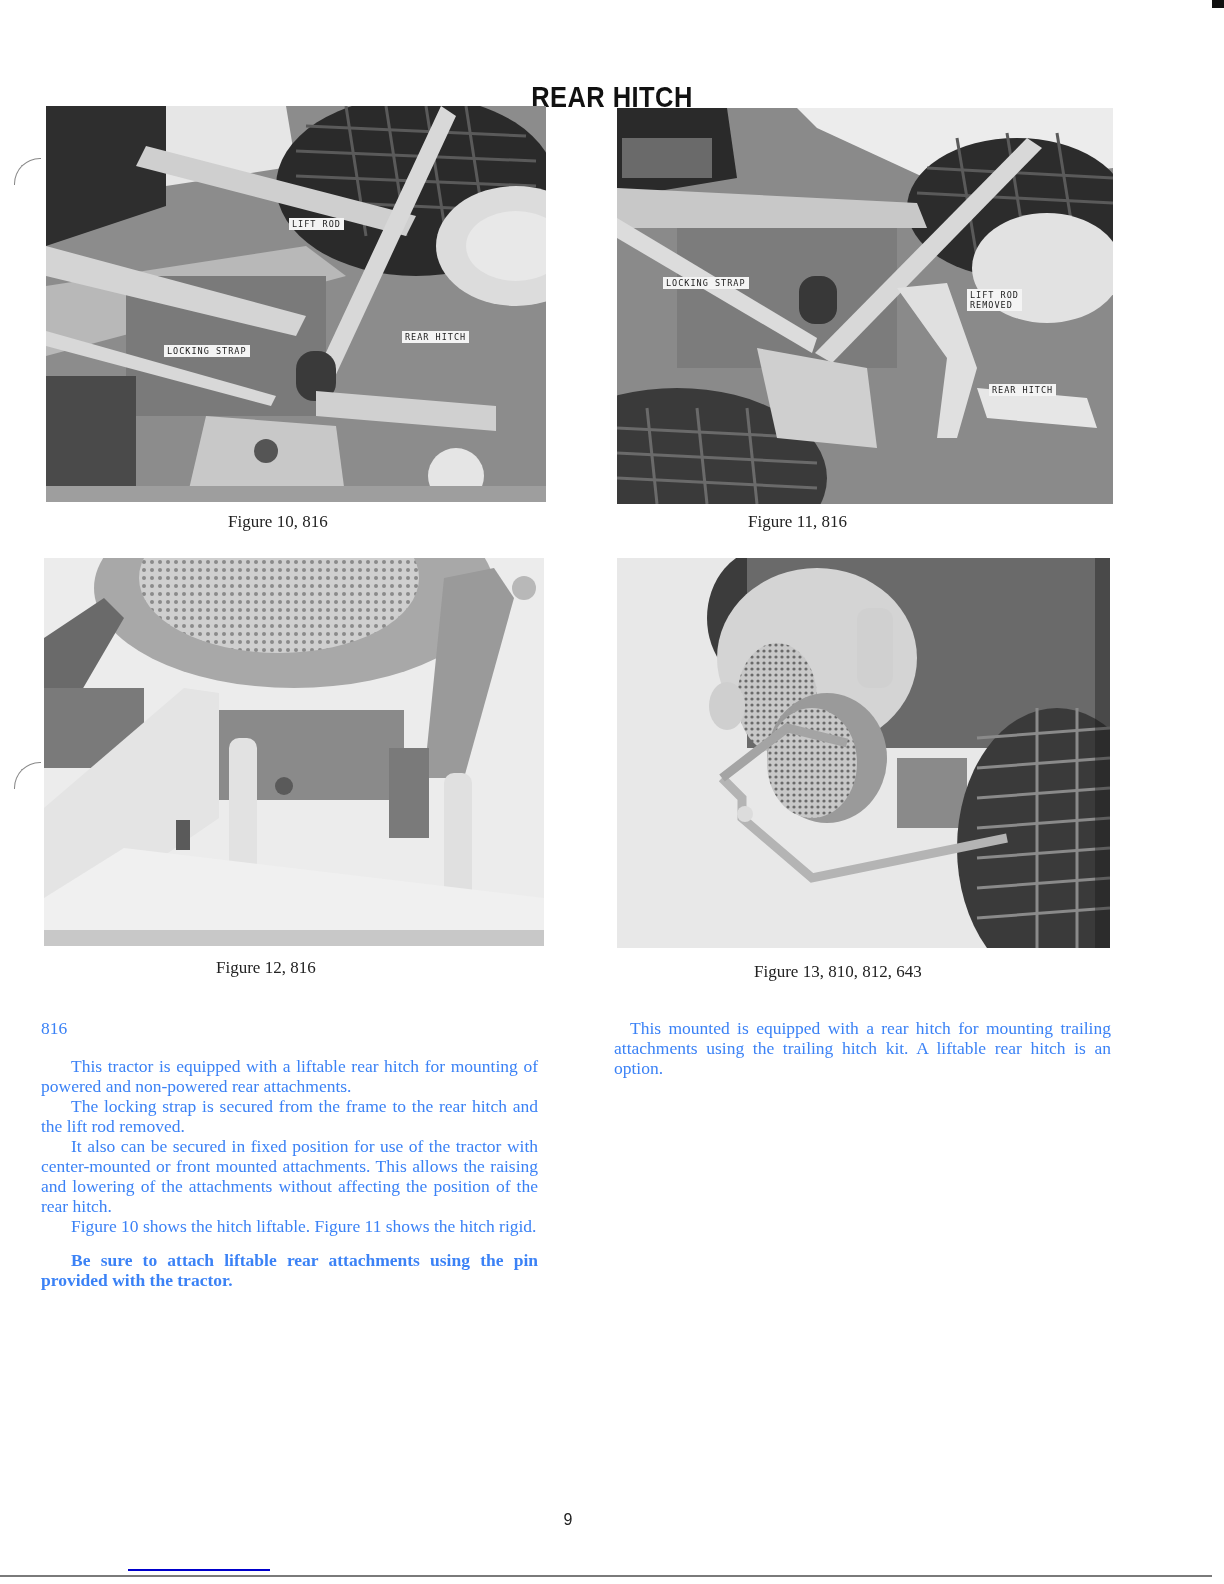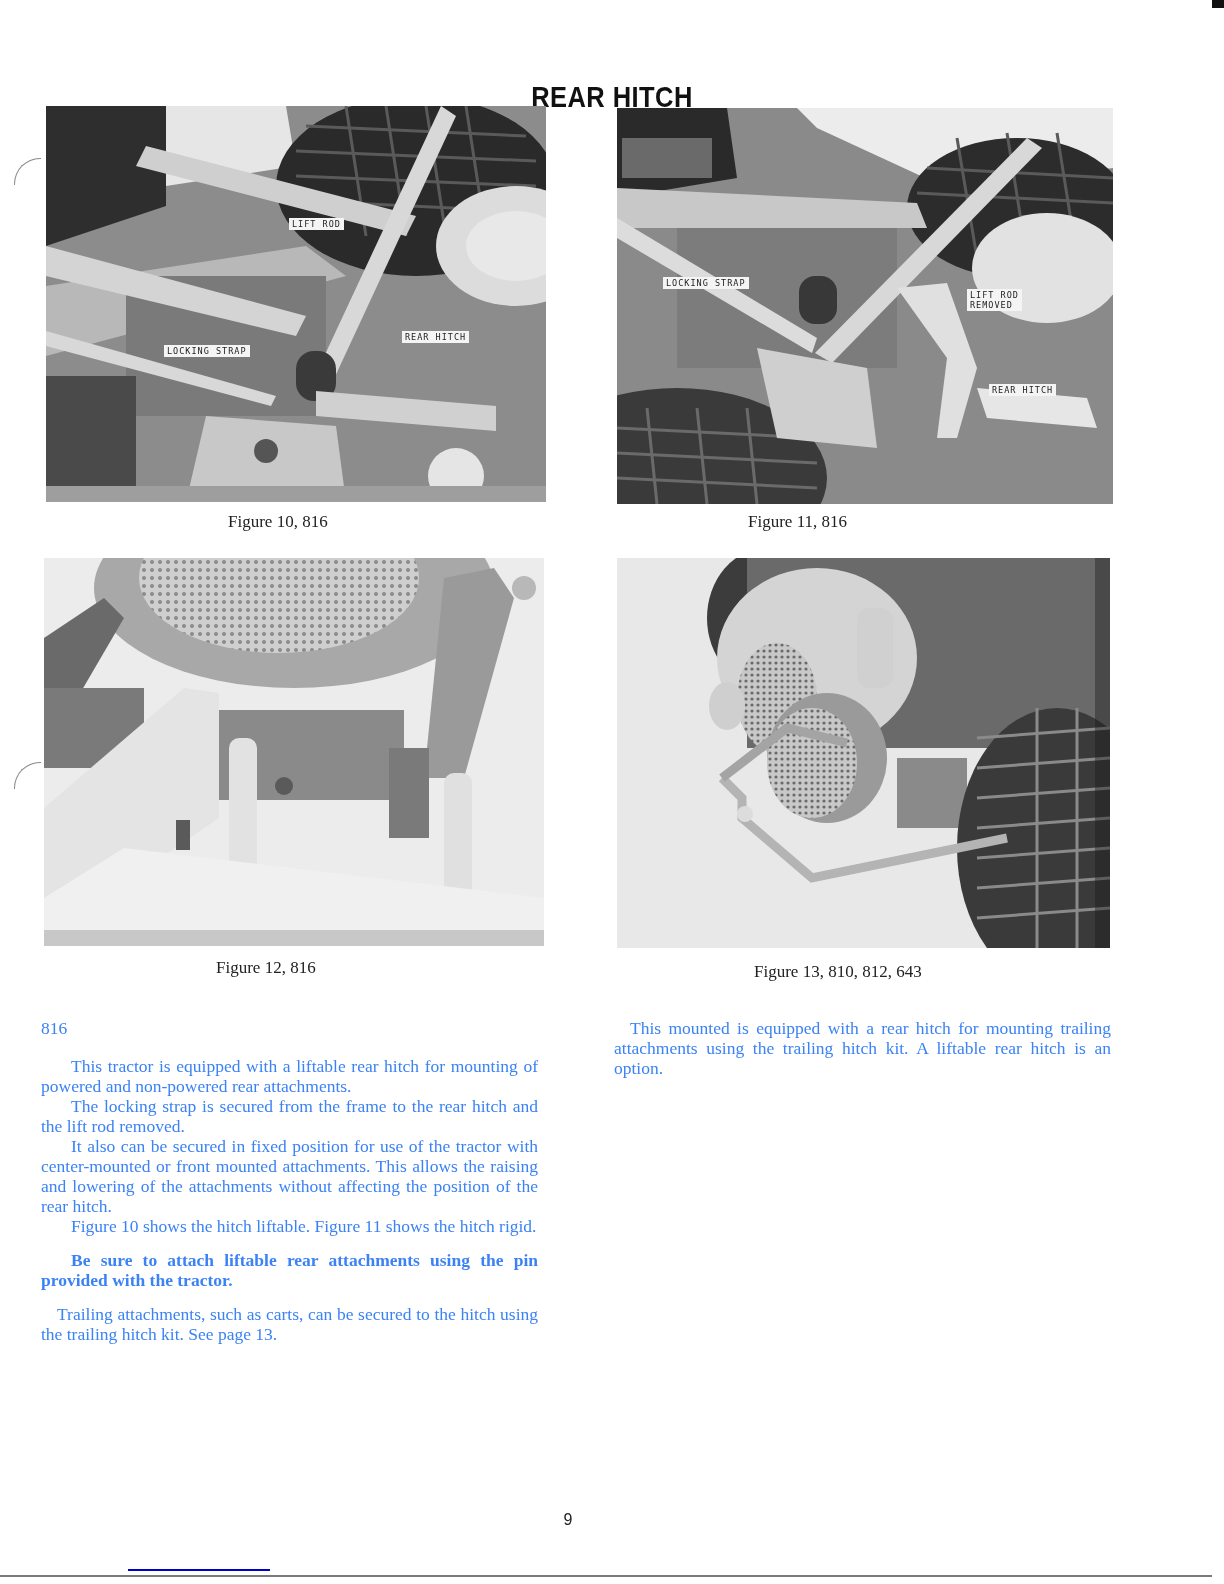--- a/index.html
+++ b/index.html
@@ -206,21 +206,20 @@
 </div>
 <div class="caption" style="left:754px; top:962px;">Figure 13, 810, 812, 643</div>
 
 <div class="col" id="col-left">
   <div class="model">816</div>
   <p>This tractor is equipped with a liftable rear hitch for mounting of powered and non-powered rear attachments.</p>
   <p>The locking strap is secured from the frame to the rear hitch and the lift rod removed.</p>
   <p>It also can be secured in fixed position for use of the tractor with center-mounted or front mounted attachments. This allows the raising and lowering of the attachments without affecting the position of the rear hitch.</p>
   <p>Figure 10 shows the hitch liftable. Figure 11 shows the hitch rigid.</p>
   <p class="warn">Be sure to attach liftable rear attachments using the pin provided with the tractor.</p>
-  <p class="trail">Trailing attachments, such as carts, can be secured to the hitch using the trailing hitch kit. See page 13.</p>
 </div>
 
 <div class="col" id="col-right">
   <p class="trail">This mounted is equipped with a rear hitch for mounting trailing attachments using the trailing hitch kit. A liftable rear hitch is an option.</p>
 </div>
 
 <div class="page-number">9</div>
 <div class="blue-mark"></div>
 <div class="bottom-rule"></div>
 

